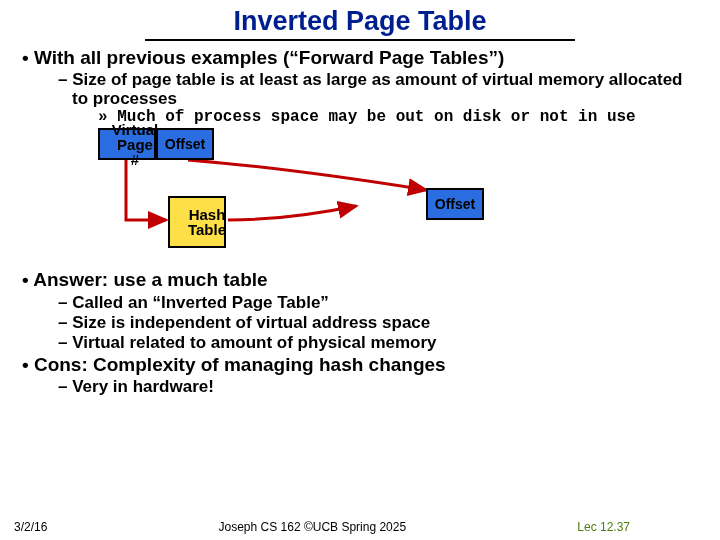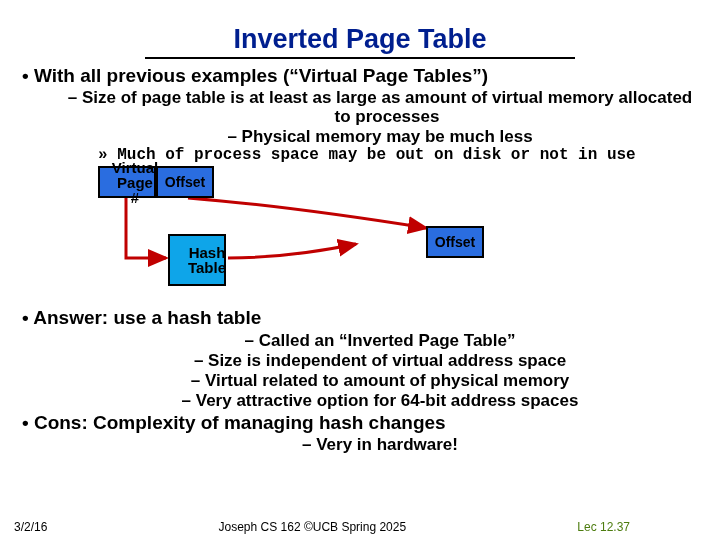--- a/index.html
+++ b/index.html
@@ -10,21 +10,21 @@
     background: #fff;
     font-family: Arial, Helvetica, sans-serif;
     position: relative;
     overflow: hidden;
   }
   .title {
     text-align: center;
     color: #001f8f;
     font-size: 27px;
     font-weight: bold;
-    margin-top: 24px;
+    margin-top: 6px;
     padding-bottom: 2px;
   }
   .title-underline {
     height: 2px;
     background: #000;
     width: 430px;
     margin: 0 auto 6px auto;
   }
   .content {
     padding: 0 18px 0 18px;
@@ -39,21 +39,20 @@
     padding-left: 18px;
     text-indent: -14px;
   }
   .bullet-l1::before { content: "• "; }
   .bullet-l2 {
     font-weight: bold;
     font-size: 17px;
     margin: 1px 0 1px 40px;
     padding-left: 14px;
     text-indent: -14px;
-    text-align: center;
   }
   .bullet-l2::before { content: "– "; }
   .bullet-l3 {
     font-weight: bold;
     font-size: 16px;
     margin: 1px 0 1px 80px;
     padding-left: 16px;
     text-indent: -16px;
     font-family: Liberation Mono, monospace;
   }
@@ -70,21 +69,21 @@
     font-weight: bold;
     font-size: 14px;
     display: flex;
     align-items: center;
     justify-content: center;
     text-align: left;
     line-height: 1.05;
   }
   .vp-pagenum { left: 20px; top: 0; width: 58px; height: 32px; background: #2a6de0; color:#000; flex-direction: column; }
   .vp-offset  { left: 78px; top: 0; width: 58px; height: 32px; background: #2a6de0; }
-  .hash       { left: 90px; top: 68px; width: 58px; height: 52px; background: #0ea5e9; flex-direction: column; padding-left:4px; }
+  .hash       { left: 90px; top: 68px; width: 58px; height: 52px; background: #fde047; flex-direction: column; padding-left:4px; }
   .pp-pagenum { left: 280px; top: 60px; width: 68px; height: 32px; background: #2a6de0; color:#000; flex-direction: column; }
   .pp-offset  { left: 348px; top: 60px; width: 58px; height: 32px; background: #2a6de0; }
   .small2 { font-size: 15px; line-height: 1.0; text-align:center;padding-left:16px; }
 
   svg.arrows { position:absolute; left:0; top:0; width:600px; height:135px; pointer-events:none; }
 
   .footer {
     position: absolute;
     bottom: 6px;
     left: 0;
@@ -96,23 +95,22 @@
   }
   .footer .right { color: #4d7c0f; }
 </style>
 </head>
 <body>
 
 <div class="title">Inverted Page Table</div>
 <div class="title-underline"></div>
 
 <div class="content">
-  <div class="bullet-l1">With all previous examples (“Virtual Page Tables”)</div>
+  <div class="bullet-l1">With all previous examples (“Forward Page Tables”)</div>
   <div class="bullet-l2">Size of page table is at least as large as amount of virtual memory allocated to processes</div>
-  <div class="bullet-l2">Physical memory may be much less</div>
   <div class="bullet-l3">Much of process space may be out on disk or not in use</div>
 
   <div class="diagram">
     <svg class="arrows">
       <defs>
         <marker id="ah" markerWidth="8" markerHeight="8" refX="6" refY="3" orient="auto">
           <path d="M0,0 L7,3 L0,6 Z" fill="#c00000"></path>
         </marker>
       </defs>
 
@@ -127,25 +125,24 @@
 Page #</span>
       </div>
     <div class="box vp-offset">Offset</div>
     <div class="box hash">
         <span class="small2">Hash
 Table</span>
       </div>
     <div class="box pp-offset">Offset</div>
   </div>
 
-  <div class="bullet-l1">Answer: use a hash table</div>
+  <div class="bullet-l1">Answer: use a much table</div>
   <div class="bullet-l2">Called an “Inverted Page Table”</div>
   <div class="bullet-l2">Size is independent of virtual address space</div>
   <div class="bullet-l2">Virtual related to amount of physical memory</div>
-  <div class="bullet-l2">Very attractive option for 64-bit address spaces</div>
   <div class="bullet-l1">Cons: Complexity of managing hash changes</div>
   <div class="bullet-l2">Very in hardware!</div>
 </div>
 
 <div class="footer">
   <span>3/2/16</span>
   <span>Joseph CS 162 ©UCB Spring 2025</span>
   <span class="right">Lec 12.37</span>
 </div>
 

